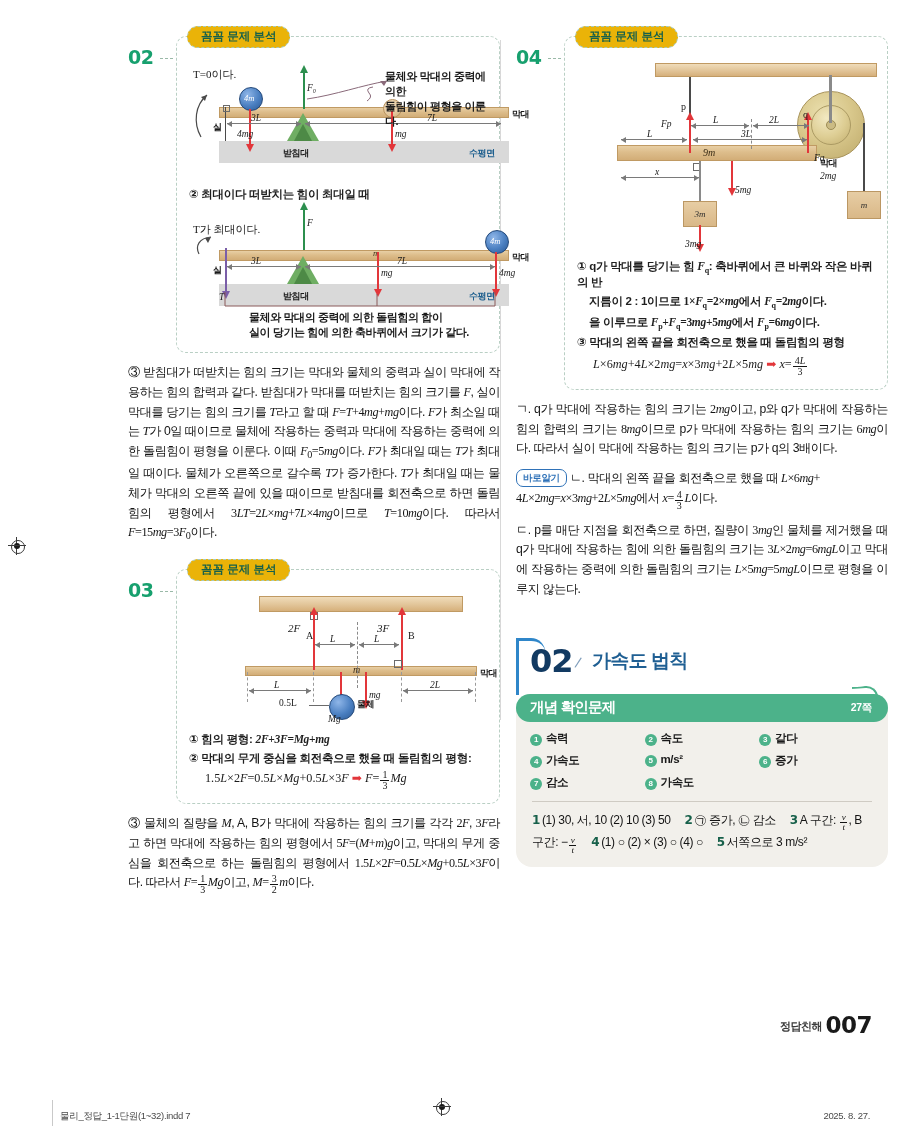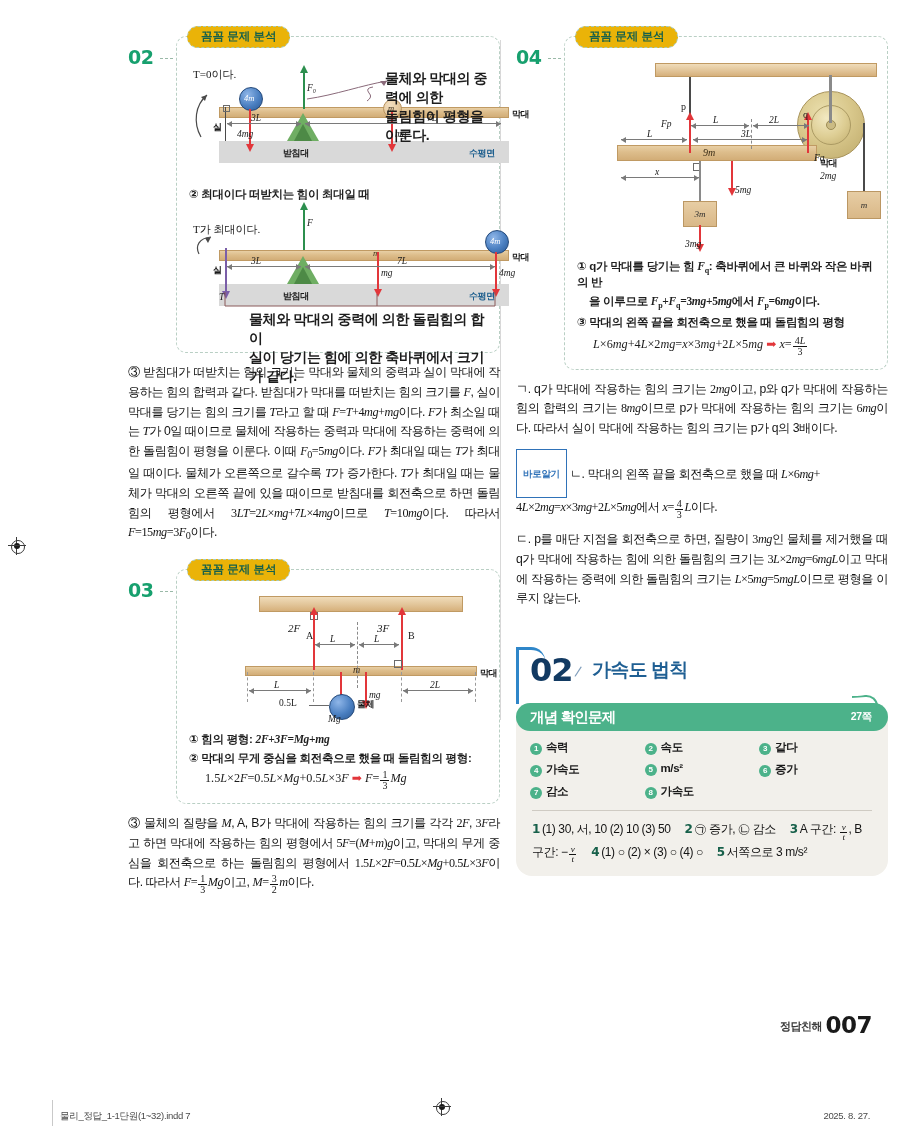--- a/index.html
+++ b/index.html
@@ -61,37 +61,37 @@
   .lbl{position:absolute;font-size:9.5px;white-space:nowrap;}
   .lbl.ko{font-weight:bold;font-size:9px;letter-spacing:-0.4px;}
   .mathi{font-family:"Liberation Serif","DejaVu Serif",serif;font-style:italic;}
   .mathr{font-family:"Liberation Serif","DejaVu Serif",serif;}
   .ball{position:absolute;border-radius:50%;}
   .ball.blue{background:radial-gradient(circle at 35% 30%,#8fb6e8 0%,#4a7fc1 55%,#2b5893 100%);border:1px solid #24497a;}
   .ball.tan{background:radial-gradient(circle at 35% 30%,#f3e0c2 0%,#e3c79c 60%,#c9a877 100%);border:1px solid #b8935f;}
   .ballt{position:absolute;color:#fff;font-size:8.5px;font-style:italic;font-family:"Liberation Serif",serif;}
   .tri{position:absolute;width:0;height:0;border-left:16px solid transparent;border-right:16px solid transparent;border-bottom:28px solid #6fae63;}
   .tri.inner{border-left:9px solid transparent;border-right:9px solid transparent;border-bottom:17px solid #4d8a46;}
-  .callout{position:absolute;font-size:14px;font-weight:bold;color:#1c1c1c;line-height:1.35;letter-spacing:-0.4px;}
+  .callout{position:absolute;font-size:11px;font-weight:bold;color:#1c1c1c;line-height:1.35;letter-spacing:-0.4px;}
   .ceil{position:absolute;background:linear-gradient(180deg,#f0dcba 0%,#e3c79c 50%,#d6b07b 100%);border:1px solid #c09a63;box-sizing:border-box;}
   .box-m{position:absolute;background:linear-gradient(180deg,#e7cda4 0%,#d9b888 100%);border:1px solid #bb9763;display:flex;align-items:center;justify-content:center;font-family:"Liberation Serif",serif;font-style:italic;font-size:9px;color:#2b2b2b;}
   .pulley-out{position:absolute;border-radius:50%;background:radial-gradient(circle at 38% 32%,#eadfae 0%,#d9c88c 45%,#bda96a 100%);border:1px solid #a8935a;}
   .pulley-in{position:absolute;border-radius:50%;background:radial-gradient(circle at 38% 32%,#f2e9c2 0%,#ddcd93 55%,#c2ae6e 100%);border:1px solid #ab9a63;}
   .pulley-hub{position:absolute;border-radius:50%;background:#cbbb84;border:1px solid #9d8c55;}
   .rope{position:absolute;background:#4a4a4a;width:1.5px;}
 
   
   .para{font-size:12.2px;line-height:1.62;color:#141414;text-align:justify;letter-spacing:-0.45px;margin:10px 0 0 0;font-family:"Liberation Sans",sans-serif;}
   .para .m{font-family:"Liberation Serif","DejaVu Serif",serif;}
   .para .mi{font-family:"Liberation Serif","DejaVu Serif",serif;font-style:italic;}
   .frac{display:inline-block;vertical-align:-0.55em;text-align:center;font-family:"Liberation Serif",serif;line-height:1;margin:0 1px;}
   .frac .n{display:block;font-size:10px;padding:0 2px;}
   .frac .d{display:block;font-size:10px;border-top:1px solid #141414;padding:0 2px;}
   .frac.sm .n,.frac.sm .d{font-size:9px;}
-  .barotag{display:inline-block;border:1px solid #2f72b8;color:#2f72b8;border-radius:0;font-size:9.5px;font-weight:bold;padding:16px 6px;margin-right:3px;vertical-align:1px;letter-spacing:-0.3px;}
+  .barotag{display:inline-block;border:1px solid #2f72b8;color:#2f72b8;border-radius:7px;font-size:9.5px;font-weight:bold;padding:0 6px;margin-right:3px;vertical-align:1px;letter-spacing:-0.3px;}
 
   .eqline{font-size:12.2px;margin:4px 0 2px 14px;font-family:"Liberation Serif","DejaVu Serif",serif;}
   .eqline.center{margin-left:18px;}
 
   
   .sec-head{position:relative;height:58px;margin-top:6px;}
   .sec-hook{position:absolute;left:0;top:2px;width:26px;height:54px;border-left:3px solid #2f86c9;border-top:3px solid #2f86c9;border-top-right-radius:14px;}
   .sec-num{position:absolute;left:14px;top:6px;font-size:32px;font-weight:bold;color:#123a62;font-family:"DejaVu Sans",sans-serif;letter-spacing:-1px;}
   .sec-slash{position:absolute;left:60px;top:18px;font-size:15px;color:#7f9dbb;transform:rotate(18deg);}
   .sec-title{position:absolute;left:76px;top:12px;font-size:19px;font-weight:bold;color:#1f5f93;letter-spacing:-0.8px;}
@@ -386,20 +386,23 @@
             <div class="lbl mathi" style="left:110px;top:178px;">3mg</div>
 
             <div class="arrow-red" style="left:156px;top:100px;height:28px;"></div>
             <div class="lbl mathi" style="left:160px;top:124px;">5mg</div>
           </div>
 
           <div class="step">
             ① q가 막대를 당기는 힘 <span class="mathi">F</span><sub class="mathr" style="font-size:8px;">q</sub>: 축바퀴에서 큰 바퀴와 작은 바퀴의 반
           </div>
           <div class="step step-ind">
+            지름이 2 : 1이므로 <span class="mathr">1×</span><span class="mathi">F</span><sub class="mathr" style="font-size:8px;">q</sub><span class="mathr">=2×</span><span class="mathi">mg</span>에서 <span class="mathi">F</span><sub class="mathr" style="font-size:8px;">q</sub><span class="mathr">=2</span><span class="mathi">mg</span>이다.
+          </div>
+          <div class="step step-ind">
             을 이루므로 <span class="mathi">F</span><sub class="mathr" style="font-size:8px;">p</sub><span class="mathr">+</span><span class="mathi">F</span><sub class="mathr" style="font-size:8px;">q</sub><span class="mathr">=3</span><span class="mathi">mg</span><span class="mathr">+5</span><span class="mathi">mg</span>에서 <span class="mathi">F</span><sub class="mathr" style="font-size:8px;">p</sub><span class="mathr">=6</span><span class="mathi">mg</span>이다.
           </div>
           <div class="step">③ 막대의 왼쪽 끝을 회전축으로 했을 때 돌림힘의 평형</div>
           <div class="eqline center" style="margin-top:6px;">
             <span class="mathi">L</span><span class="mathr">×6</span><span class="mathi">mg</span><span class="mathr">+4</span><span class="mathi">L</span><span class="mathr">×2</span><span class="mathi">mg</span><span class="mathr">=</span><span class="mathi">x</span><span class="mathr">×3</span><span class="mathi">mg</span><span class="mathr">+2</span><span class="mathi">L</span><span class="mathr">×5</span><span class="mathi">mg</span>
             <span style="color:#e2363a;">➡</span>
             <span class="mathi">x</span><span class="mathr">=</span><span class="frac"><span class="n"><span class="mathr">4</span><span class="mathi">L</span></span><span class="d">3</span></span>
           </div>
 
         </div>

